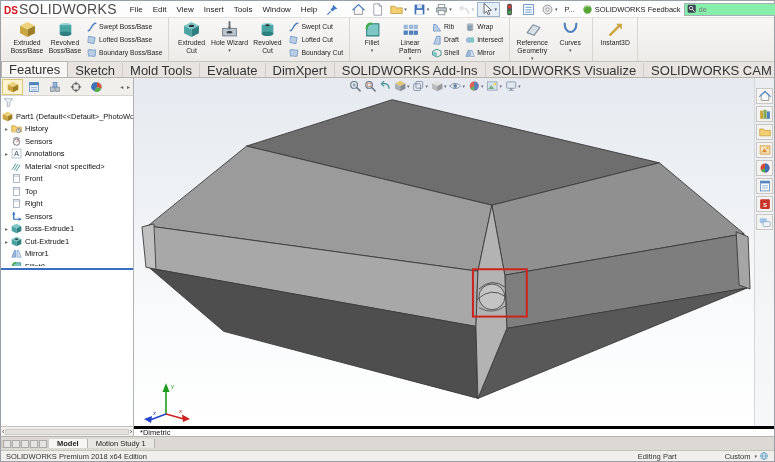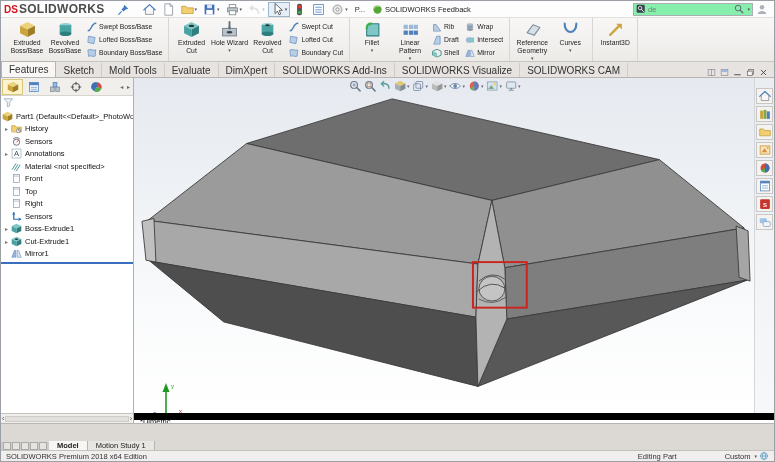--- a/index.html
+++ b/index.html
@@ -3,21 +3,21 @@
 <meta charset="utf-8">
 <style>
 *{box-sizing:border-box;margin:0;padding:0}
 html,body{width:775px;height:462px;overflow:hidden}
 body{font-family:"Liberation Sans",sans-serif;background:#fff;color:#222}
 .app{width:775px;height:462px;display:flex;flex-direction:column;background:#fff;border:1px solid #9aa0a6}
 
 .titlebar{height:17px;flex:none;display:flex;align-items:center;background:#fdfdfd;padding:0 3px;font-size:8px;border-bottom:1px solid #e3e1de}
 .logo{display:flex;align-items:baseline;gap:1px;margin-right:8px;white-space:nowrap}
 .logo-mark{color:#d6121b;font-weight:bold;font-size:10px}
-.logo-text{font-weight:bold;color:#4c4c4c;font-size:12px;letter-spacing:.3px}
+.logo-text{font-weight:normal;color:#4c4c4c;font-size:14px;letter-spacing:.3px}
 .menus{display:flex;align-items:center}
 .menu{padding:0 5px;color:#222;cursor:default}
 .pin{margin:0 5px;display:flex}
 .qa{display:flex;align-items:center;margin-left:6px}
 .qbtn{display:inline-flex;align-items:center;padding:0 2px;height:15px;border:1px solid transparent}
 .qbtn.pressed{border-color:#9ab4cc;background:#e6eff8}
 .qbtn.disabled{opacity:.4}
 .caret{font-size:5px;color:#556;margin-left:1px;line-height:1}
 .overflow{font-size:7.5px;color:#333;margin:0 4px;white-space:nowrap}
 .feedback{display:flex;align-items:center;gap:2px;font-size:7.5px;color:#222;white-space:nowrap;margin:0 3px}
@@ -26,21 +26,21 @@
 .user-ico{margin:0 3px;display:flex}
 
 .ribbon{height:44px;flex:none;display:flex;align-items:stretch;background:linear-gradient(#f8f7f6,#edebe8);border-bottom:1px solid #c9c6c2;padding-left:4px;font-size:6.8px}
 .rgroup{display:flex;align-items:stretch;padding:1px 3px;border-right:1px solid #d9d6d2}
 .rbig{width:38px;display:flex;flex-direction:column;align-items:center;text-align:center;padding-top:2px}
 .rlabel{line-height:1.15;color:#222;margin-top:1px}
 .rcaret{font-size:5px;color:#555;line-height:4px;margin-top:1px}
 .rsmallcol{display:flex;flex-direction:column;justify-content:center;gap:1px;padding:0 3px}
 .rsmall{display:flex;align-items:center;gap:2px;height:12px;color:#222;white-space:nowrap}
 
-.cmdtabs{height:16px;flex:none;display:flex;align-items:flex-end;background:#e6e3e0;border-bottom:1px solid #b8b4b0;font-size:10px}
+.cmdtabs{height:16px;flex:none;display:flex;align-items:flex-end;background:#e6e3e0;border-bottom:1px solid #b8b4b0;font-size:13px}
 .ctab{padding:0 7px;height:14px;display:flex;align-items:center;border-right:1px solid #cfccc8;color:#333;white-space:nowrap}
 .ctab.active{background:#f8f7f5;border:1px solid #b8b4b0;border-bottom:0;height:16px}
 .docbtns{margin-left:auto;display:flex;align-items:center;gap:4px;padding:0 6px}
 .docbtn{display:flex}
 
 .main{flex:1;display:flex;min-height:0;position:relative}
 .panel{width:133px;flex:none;background:#fff;border-right:1px solid #aeb2b8;display:flex;flex-direction:column;font-size:7.5px}
 .ptabs{height:18px;flex:none;display:flex;align-items:center;background:#f1efec;border-bottom:1px solid #d8d5d1;padding-left:1px}
 .ptab{width:21px;height:16px;display:flex;align-items:center;justify-content:center;border:1px solid transparent}
 .ptab.active{background:#fdf4cf;border-color:#d9c87a}
@@ -57,22 +57,22 @@
 .hud{position:absolute;top:2px;left:47%;transform:translateX(-50%);display:flex;align-items:center;gap:3px}
 .hud-item{display:flex;align-items:center;opacity:.85}
 .taskpane{position:absolute;top:0;right:0;bottom:0;width:20px;border-left:1px solid #d3d6da;background:rgba(238,240,243,.55);display:flex;flex-direction:column;align-items:center;padding-top:10px;gap:2px}
 .tp-item{width:17px;height:16px;background:#f4f3f1;border:1px solid #c9c7c3;display:flex;align-items:center;justify-content:center}
 .triad{position:absolute;left:8px;top:300px}
 
 .dimrow{height:10px;flex:none;display:flex;font-size:7px}
 .dim-scroll{width:133px;flex:none;background:#f0efed;border-right:1px solid #b8b4b0;border-top:1px solid #c6c2be;display:flex;align-items:center;padding:0 1px;color:#555}
 .dim-scroll .track{flex:1;height:6px;background:#e3e1de;margin:0 1px;border:1px solid #cfccc8}
 .sarrow{font-size:7px;line-height:1;color:#444}
-.dim-main{flex:1;background:#fff;border-top:7px solid #000000;display:flex;align-items:center;padding-left:6px;color:#111;font-size:7.5px}
-.doctabs{height:27px;flex:none;display:flex;align-items:flex-end;background:#dcd9d5;border-top:1px solid #b8b4b0;font-size:7.5px}
+.dim-main{flex:1;background:#fff;border-top:3px solid #000000;display:flex;align-items:center;padding-left:6px;color:#111;font-size:7.5px}
+.doctabs{height:14px;flex:none;display:flex;align-items:center;background:#dcd9d5;border-top:1px solid #b8b4b0;font-size:7.5px}
 .mini-nav{display:flex;align-items:center;gap:1px;padding:0 2px;background:#cfccc7}
 .mini-btn{width:8px;height:8px;background:#e6e4e0;border:1px solid #aaa}
 .dtab{padding:0 8px;display:flex;align-items:center;color:#222;border-right:1px solid #b8b4b0;background:#e8e6e2;white-space:nowrap}
 .dtab.active{background:#f7f6f4;font-weight:bold}
 .statusbar{height:11px;flex:none;background:#f0efed;border-top:1px solid #c6c2be;display:flex;align-items:center;font-size:7.5px;color:#333;padding:0 5px}
 .sb-left{margin-right:auto;white-space:nowrap}
 .sb-edit{margin-right:48px;white-space:nowrap}
 .sb-units{display:flex;align-items:center;gap:3px;margin-right:2px}
 .globe{display:flex}
 svg{display:block}
@@ -80,20 +80,29 @@
 </head>
 <body>
 
 <div class="app">
 
   <div class="titlebar">
     <div class="logo">
       <span class="logo-mark" style="color: rgb(214, 18, 27);">DS</span>
       <span class="logo-text">SOLIDWORKS</span>
     </div>
+    <nav class="menus" id="menus">
+        <span class="menu">File</span>
+        <span class="menu">Edit</span>
+        <span class="menu">View</span>
+        <span class="menu">Insert</span>
+        <span class="menu">Tools</span>
+        <span class="menu">Window</span>
+        <span class="menu">Help</span>
+      </nav>
     <span class="pin">
         <svg width="11" height="11" viewBox="0 0 16 16">
           <path d="M9 1 L15 7 L11 8 L8 11 L5 8 L8 5 Z" fill="#3f79c2" stroke-linecap="round" stroke-linejoin="round"></path>
           <path d="M5 11 L1 15" fill="none" stroke="#3f79c2" stroke-width="1.6" stroke-linecap="round" stroke-linejoin="round"></path>
         </svg>
       </span>
     <div class="qa" id="qa">
         <span class="qbtn">
           <span class="qico">
             <svg width="13" height="13" viewBox="0 0 16 16">

